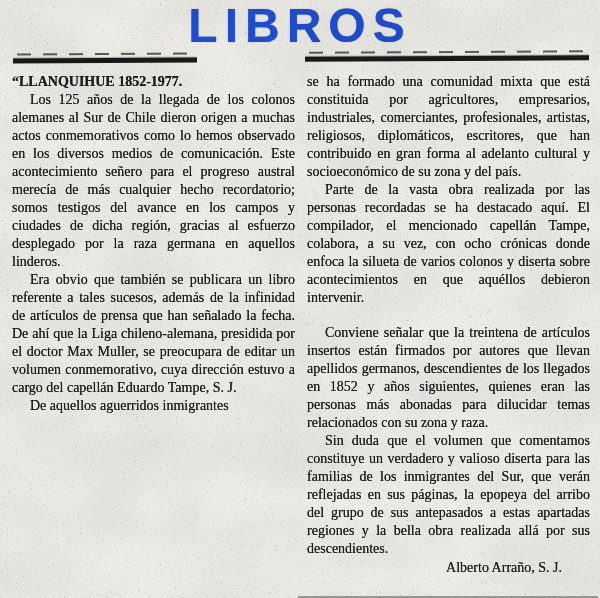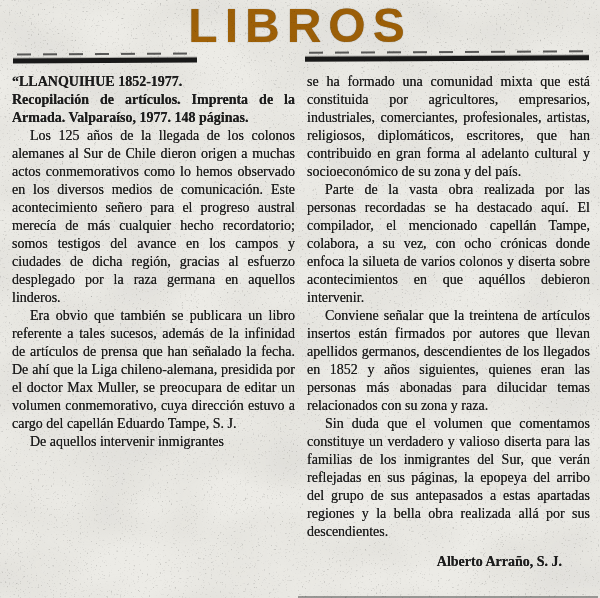--- a/index.html
+++ b/index.html
@@ -8,21 +8,21 @@
     background:var(--paper,#ecebe6);
     font-family:"Liberation Serif","DejaVu Serif",serif;
     color:var(--ink,#1d1d1d);
   }
   .page{position:absolute;inset:0;}
   .masthead{
     position:absolute;top:0;left:0;width:100%;
     text-align:center;
     font-family:"Liberation Sans","DejaVu Sans",sans-serif;
     font-weight:bold;font-size:48px;line-height:52px;
-    letter-spacing:7px;color:#a16207;
+    letter-spacing:7px;color:#1d4ed8;
     text-shadow:0 0 1px rgba(20,20,20,.55);
   }
   .rule{
     position:absolute;height:5px;background:#191919;
     box-shadow:0 -1px 0 rgba(25,25,25,.25);
   }
   .rule::before{
     content:"";position:absolute;left:4px;right:4px;top:-5px;height:2px;
     background:repeating-linear-gradient(90deg,#2a2a2a 0 14px,transparent 14px 26px);
     opacity:.75;
@@ -34,23 +34,23 @@
     display:grid;grid-template-columns:283px 283px;column-gap:12px;
   }
   .col{font-size:14px;line-height:18px;text-align:justify;
     text-shadow:0 0 .6px rgba(25,25,25,.85);}
   .book-header{font-weight:bold;}
   .bh-line{display:block;}
   .bh-line2{text-align:justify;text-align-last:justify;}
   .bh-line3{text-align:justify;}
   p{margin:0;text-indent:18px;}
   p.no-indent{text-indent:0;}
-  p.spaced{}
+  p.spaced{margin-top:17px;}
   .signature{
-    font-weight:bold;text-align:right;padding-right:28px;margin-top:12px;
+    font-weight:normal;text-align:right;padding-right:28px;margin-top:1px;
     text-indent:0;
   }
   .bottom-edge{
     position:absolute;left:298px;right:2px;bottom:0;height:2px;
     background:rgba(30,30,30,.4);
   }
   .grain{position:absolute;inset:0;pointer-events:none;mix-blend-mode:multiply;}
 </style>
 </head>
 <body style="--paper: #ecebe6; --ink: #1d1d1d;">
@@ -60,25 +60,24 @@
   <div class="masthead">LIBROS</div>
 
   <div class="rule rule-left"></div>
   <div class="rule rule-right"></div>
 
   <div class="columns">
 
     <div class="col">
       <div class="book-header">
         <span class="bh-line">“LLANQUIHUE 1852-1977.</span>
-        <span class="bh-line bh-line3">Recopilación de artículos. Imprenta de la Armada. Valparaíso, 1977. 148 páginas.</span>
       </div>
       <p>Los 125 años de la llegada de los colonos alemanes al Sur de Chile dieron origen a muchas actos conmemorativos como lo hemos observado en los diversos medios de comunicación. Este acontecimiento señero para el progreso austral merecía de más cualquier hecho recordatorio; somos testigos del avance en los campos y ciudades de dicha región, gracias al esfuerzo desplegado por la raza germana en aquellos linderos.</p>
       <p>Era obvio que también se publicara un libro referente a tales sucesos, además de la infinidad de artículos de prensa que han señalado la fecha. De ahí que la Liga chileno-alemana, presidida por el doctor Max Muller, se preocupara de editar un volumen conmemorativo, cuya dirección estuvo a cargo del capellán Eduardo Tampe, S. J.</p>
-      <p>De aquellos intervenir inmigrantes</p>
+      <p>De aquellos aguerridos inmigrantes</p>
     </div>
 
     <div class="col">
       <p class="no-indent">se ha formado una comunidad mixta que está constituida por agricultores, empresarios, industriales, comerciantes, profesionales, artistas, religiosos, diplomáticos, escritores, que han contribuido en gran forma al adelanto cultural y socioeconómico de su zona y del país.</p>
       <p>Parte de la vasta obra realizada por las personas recordadas se ha destacado aquí. El compilador, el mencionado capellán Tampe, colabora, a su vez, con ocho crónicas donde enfoca la silueta de varios colonos y diserta sobre acontecimientos en que aquéllos debieron intervenir.</p>
       <p class="spaced">Conviene señalar que la treintena de artículos insertos están firmados por autores que llevan apellidos germanos, descendientes de los llegados en 1852 y años siguientes, quienes eran las personas más abonadas para dilucidar temas relacionados con su zona y raza.</p>
       <p>Sin duda que el volumen que comentamos constituye un verdadero y valioso diserta para las familias de los inmigrantes del Sur, que verán reflejadas en sus páginas, la epopeya del arribo del grupo de sus antepasados a estas apartadas regiones y la bella obra realizada allá por sus descendientes.</p>
       <p class="signature">Alberto Arraño, S. J.</p>
     </div>
 

